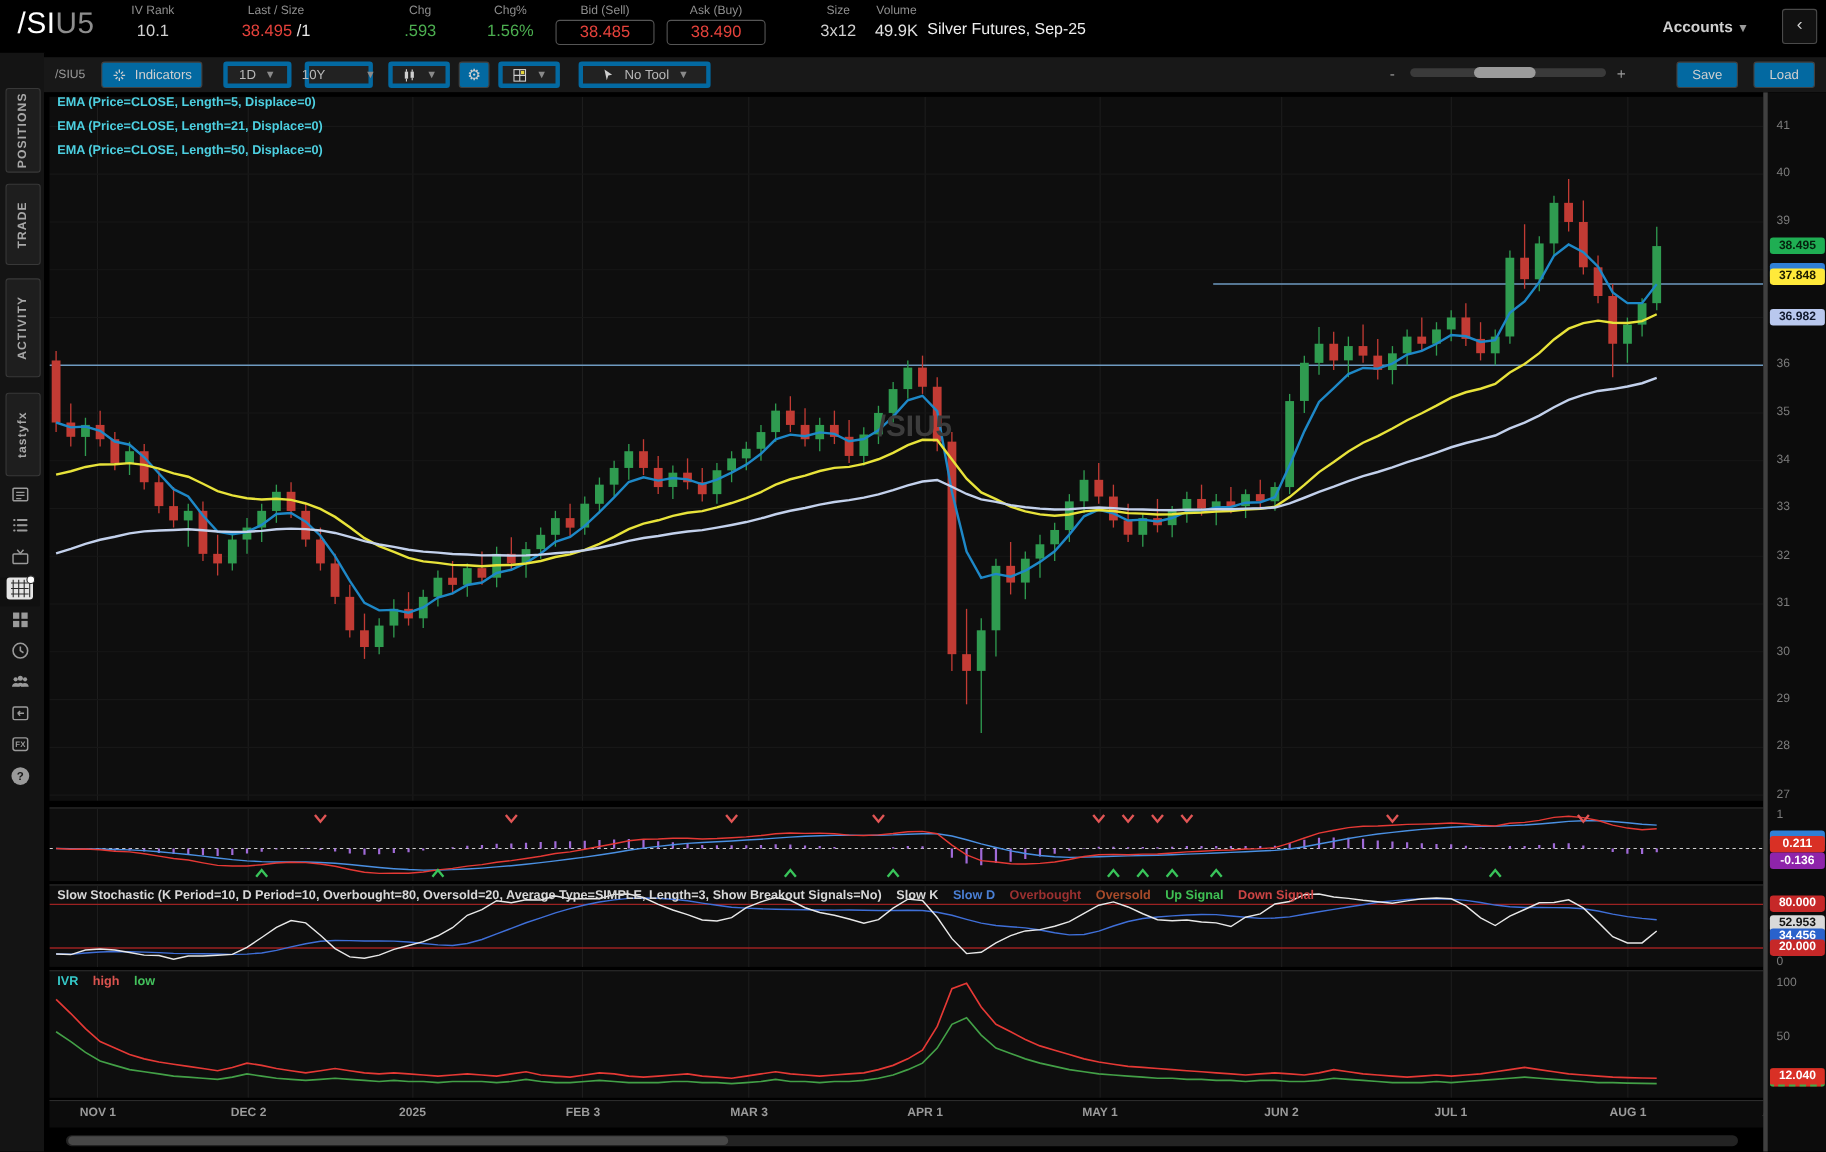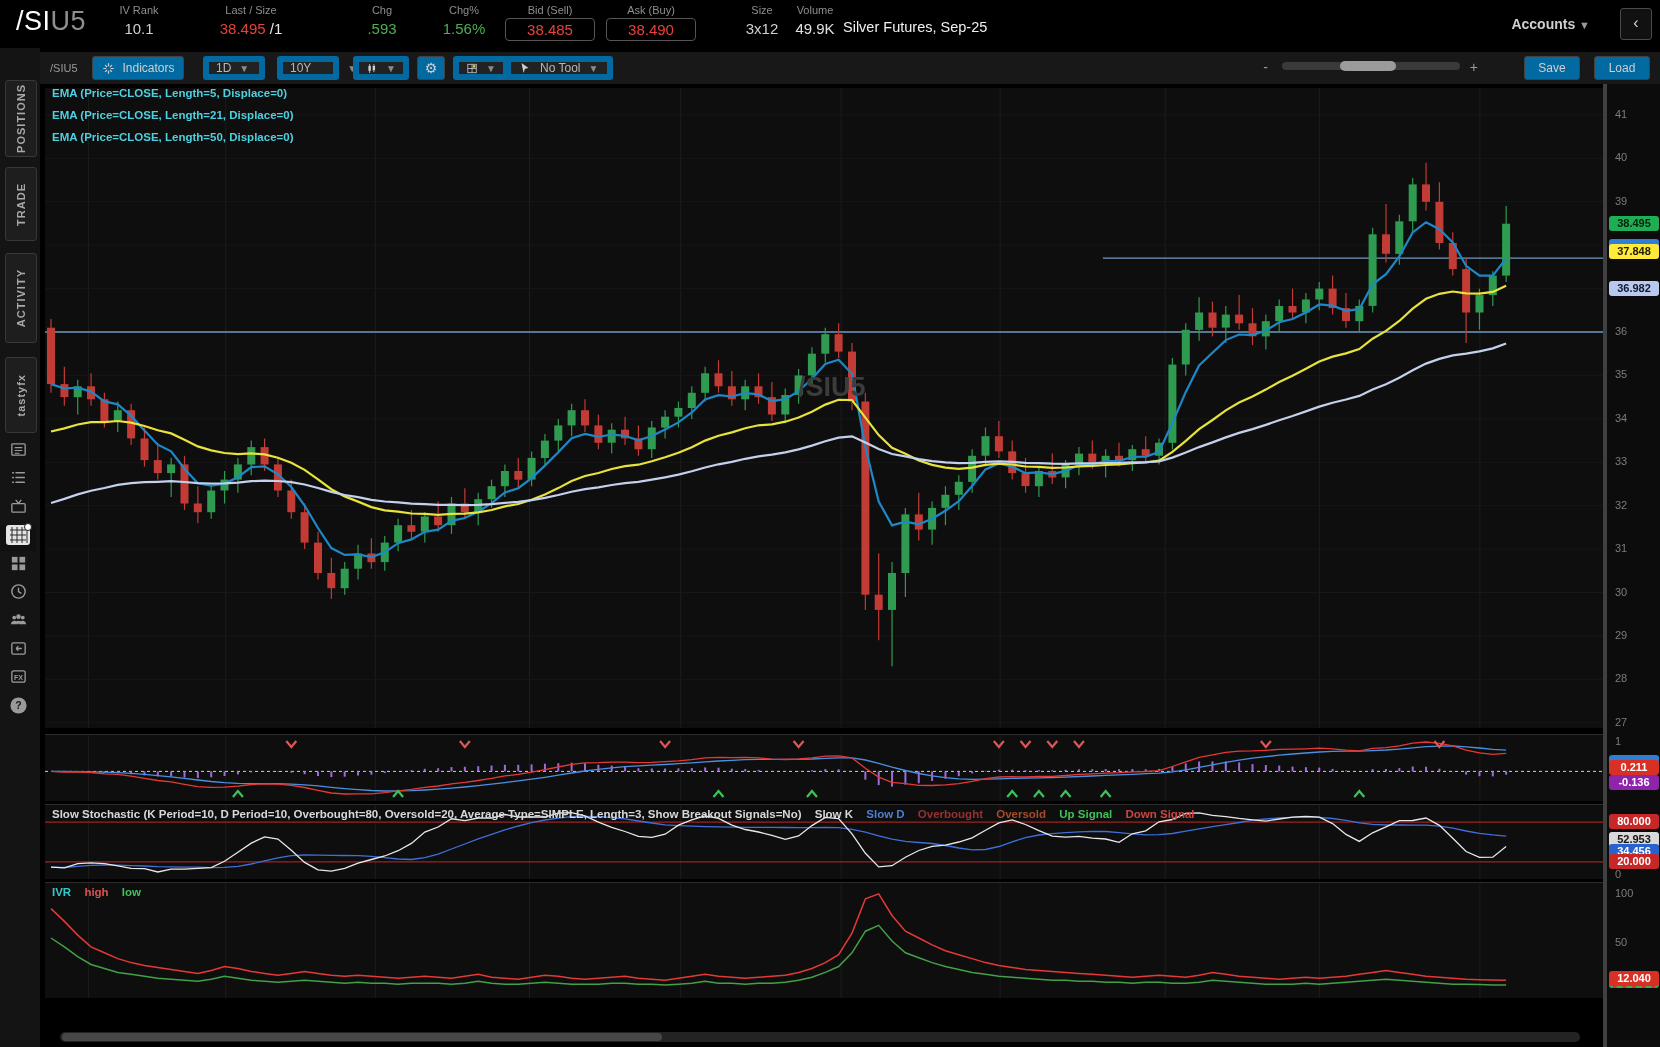--- a/index.html
+++ b/index.html
@@ -23,21 +23,21 @@
   .vtab span{writing-mode:vertical-rl;transform:rotate(180deg);font-size:11px;font-weight:bold;color:#a8a8a8;letter-spacing:1px;white-space:nowrap;}
   .sic{position:absolute;left:0;width:36px;height:26px;display:flex;align-items:flex-start;justify-content:center;}
   .sic svg{display:block;}
   .sic.sel{background:#101010;}
   .seltile{position:relative;width:24px;height:20px;background:#e4e4e4;border-radius:3px;}
   .seltile .dot{position:absolute;right:-2px;top:-2px;width:6px;height:6px;border-radius:50%;background:#fff;border:1px solid #222;}
   
   #tb{position:absolute;left:40px;top:52px;width:1620px;height:32px;background:#181818;}
   .tbi{position:absolute;top:4px;height:24px;display:flex;align-items:center;box-sizing:border-box;}
   .btn{background:#0369a1;border:1px solid #424242;border-radius:3px;color:#cfcfcf;font-size:12px;justify-content:center;gap:6px;padding:0 8px;}
-  .dd{background:#222;border:6px solid #0369a1;border-radius:3px;color:#b8b8b8;font-size:12px;padding:0 7px;justify-content:flex-start;gap:8px;}
+  .dd{background:#222;border:4px solid #0369a1;border-radius:3px;color:#b8b8b8;font-size:12px;padding:0 7px;justify-content:center;gap:8px;}
   .car{color:#8a8a8a;font-size:10px;}
   .tbsym{color:#9a9a9a;font-size:11px;}
   .sldtrack{position:absolute;top:10px;height:8px;background:#3a3a3a;border-radius:4px;}
   .sldhandle{position:absolute;top:-1px;left:58px;width:56px;height:10px;background:#9b9b9b;border-radius:5px;}
   .zoomsign{color:#9a9a9a;font-size:14px;position:absolute;top:7px;}
   
   #charts{position:absolute;left:40px;top:84px;width:1620px;height:963px;background:#000;}
   .panel{position:absolute;left:5px;width:1558px;background:#0e0e0e;border-top:1px solid #2c2c2c;}
   #mainp{top:4px;height:640px;border-top:none;}
   #macdp{top:650px;height:66px;}
@@ -209,21 +209,21 @@
       <span style="font-size:14px;color:#cfcfcf;">⚙</span>
     </div>
     <div class="tbi dd" style="left:413px;width:56px;">
       <svg width="15" height="15" viewBox="0 0 20 20">
           <rect x="3" y="3" width="14" height="14" stroke="#cfcfcf" fill="none" stroke-width="1.3"></rect>
           <path d="M3 10h14M10 3v14" stroke="#cfcfcf" stroke-width="1.3"></path>
           <rect x="11.5" y="4.5" width="4" height="4" fill="#e3d33a"></rect>
         </svg>
       <span class="car">▼</span>
     </div>
-    <div class="tbi dd" style="left:465px;width:108px;">
+    <div class="tbi dd" style="left:486px;width:120px;">
       <svg width="14" height="14" viewBox="0 0 20 20">
           <path d="M5 3l10 7-5 1-2 6z" fill="#cfcfcf"></path>
         </svg>
       <span>No Tool</span>
       <span class="car">▼</span>
     </div>
     <div class="zoomsign" style="right:392px;">-</div>
     <div class="sldtrack" style="right:200px;width:178px;">
       <div class="sldhandle"></div>
     </div>
@@ -685,20 +685,33 @@
       <span style="color:#a84b2a">Oversold</span>
       <span style="color:#3fc154">Up Signal</span>
       <span style="color:#cc4444">Down Signal</span>
     </div>
     <div class="studylbl" style="left:12px;top:802px;">
       <span style="color:#35c8c8">IVR</span>
       <span style="color:#d9534f">high</span>
       <span style="color:#43c15c">low</span>
     </div>
 
+    <div id="taxis">
+        <div class="tlabel" style="left: 44px;">NOV 1</div>
+        <div class="tlabel" style="left: 181px;">DEC 2</div>
+        <div class="tlabel" style="left: 330px;">2025</div>
+        <div class="tlabel" style="left: 485px;">FEB 3</div>
+        <div class="tlabel" style="left: 636px;">MAR 3</div>
+        <div class="tlabel" style="left: 796px;">APR 1</div>
+        <div class="tlabel" style="left: 955px;">MAY 1</div>
+        <div class="tlabel" style="left: 1120px;">JUN 2</div>
+        <div class="tlabel" style="left: 1274px;">JUL 1</div>
+        <div class="tlabel" style="left: 1435px;">AUG 1</div>
+        <div class="tlabel dim" style="left: 1577px;">AUG 21</div>
+      </div>
     <div id="scroll">
       <div id="scrollhandle"></div>
     </div>
     <div id="axis">
         <div class="tick" style="top: 24px;">41</div>
         <div class="tick" style="top: 67px;">40</div>
         <div class="tick" style="top: 111px;">39</div>
         <div class="tick" style="top: 154px;">38</div>
         <div class="tick" style="top: 198px;">37</div>
         <div class="tick" style="top: 241px;">36</div>

